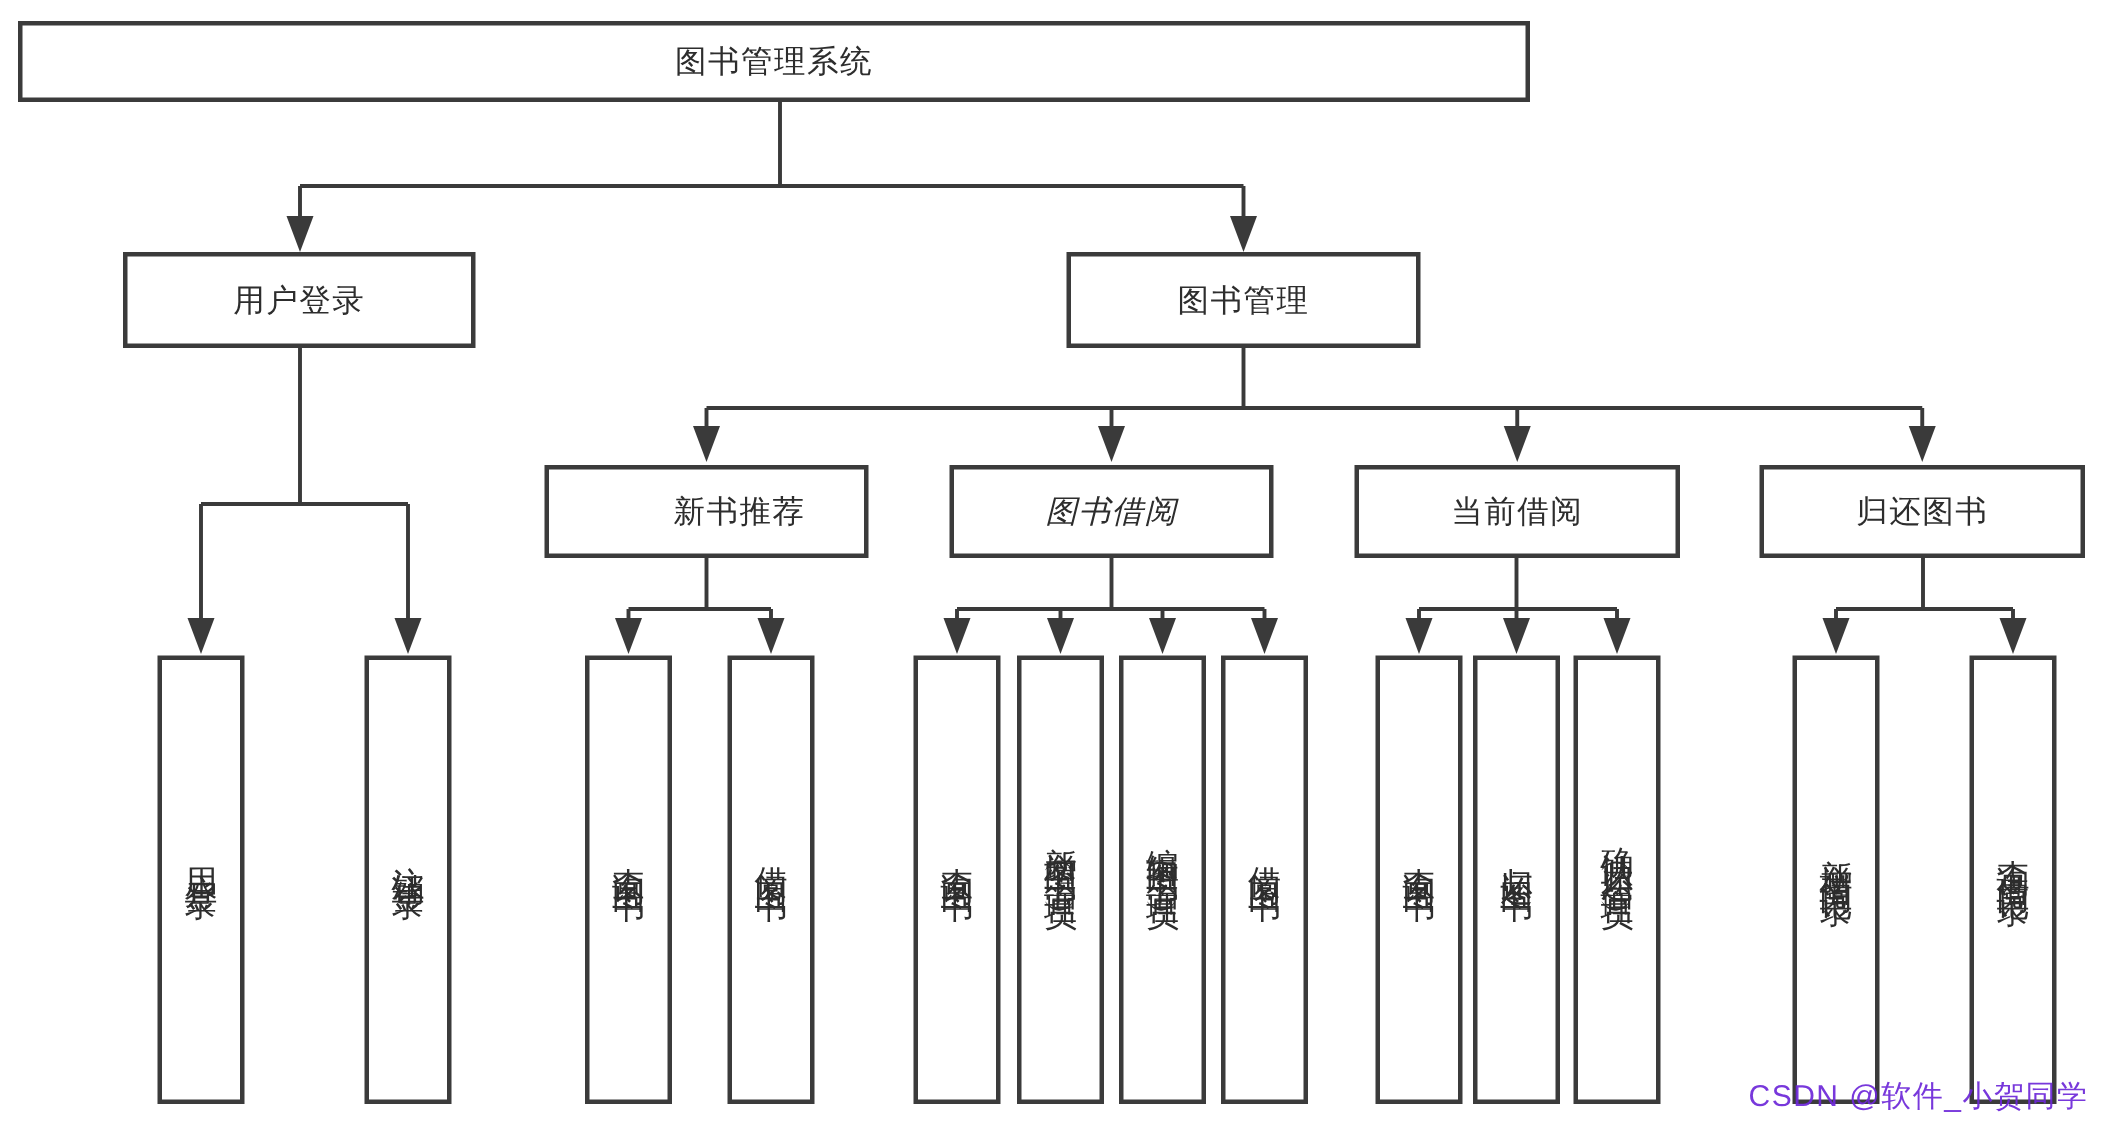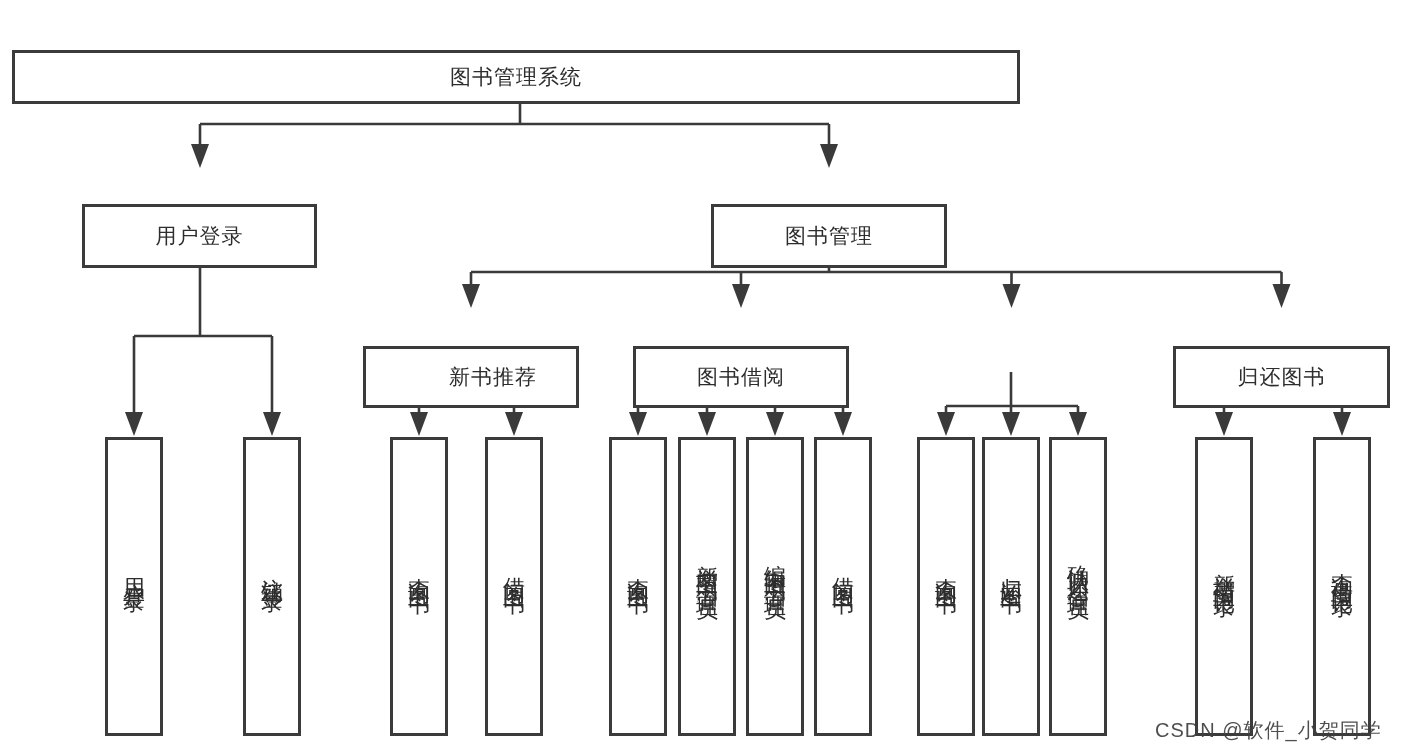--- a/index.html
+++ b/index.html
@@ -34,40 +34,39 @@
     display: flex;
     align-items: center;
     justify-content: center;
     color: #2d2d2d;
     z-index: 2;
   }
   .hbox {
     font-size: 21px;
     letter-spacing: 1px;
     text-align: center;
-    margin-top: 36px;
   }
   .vbox {
     padding-bottom: 34px;
   }
   .vbox .vtext {
     writing-mode: vertical-rl;
     text-orientation: mixed;
     font-size: 22px;
     line-height: 1.0;
     letter-spacing: 5px;
   }
   .watermark {
     position: absolute;
     left: 1155px;
     top: 717px;
     width: 248px;
-    text-align: left;
+    text-align: center;
     font-size: 20px;
-    color: #404040;
+    color: #6d28d9;
     opacity: 0.92;
     letter-spacing: 1px;
     z-index: 5;
     white-space: nowrap;
   }
 </style>
 </head>
 <body>
 
 <div id="canvas">
@@ -129,22 +128,25 @@
   <div class="box hbox" style="left:82px; top:168px; width:235px; height:64px;">
     <span>用户登录</span>
   </div>
   <div class="box hbox" style="left:711px; top:168px; width:236px; height:64px;justify-content:center;">
     <span>图书管理</span>
   </div>
 
   <div class="box hbox" style="left:363px; top:310px; width:216px; height:62px;padding-left:44px;">
     <span>新书推荐</span>
   </div>
-  <div class="box hbox" style="left:633px; top:310px; width:216px; height:62px;">
+  <div class="box hbox" style="left:633px; top:310px; width:216px; height:62px;font-style:italic;">
     <span>图书借阅</span>
+  </div>
+  <div class="box hbox" style="left:903px; top:310px; width:217px; height:62px;">
+    <span>当前借阅</span>
   </div>
   <div class="box hbox" style="left:1173px; top:310px; width:217px; height:62px;">
     <span>归还图书</span>
   </div>
 
   <div class="box vbox" style="left:105px; top:437px; width:58px; height:299px;">
     <span class="vtext">用户登录</span>
   </div>
   <div class="box vbox" style="left:243px; top:437px; width:58px; height:299px;">
     <span class="vtext">注销登录</span>

